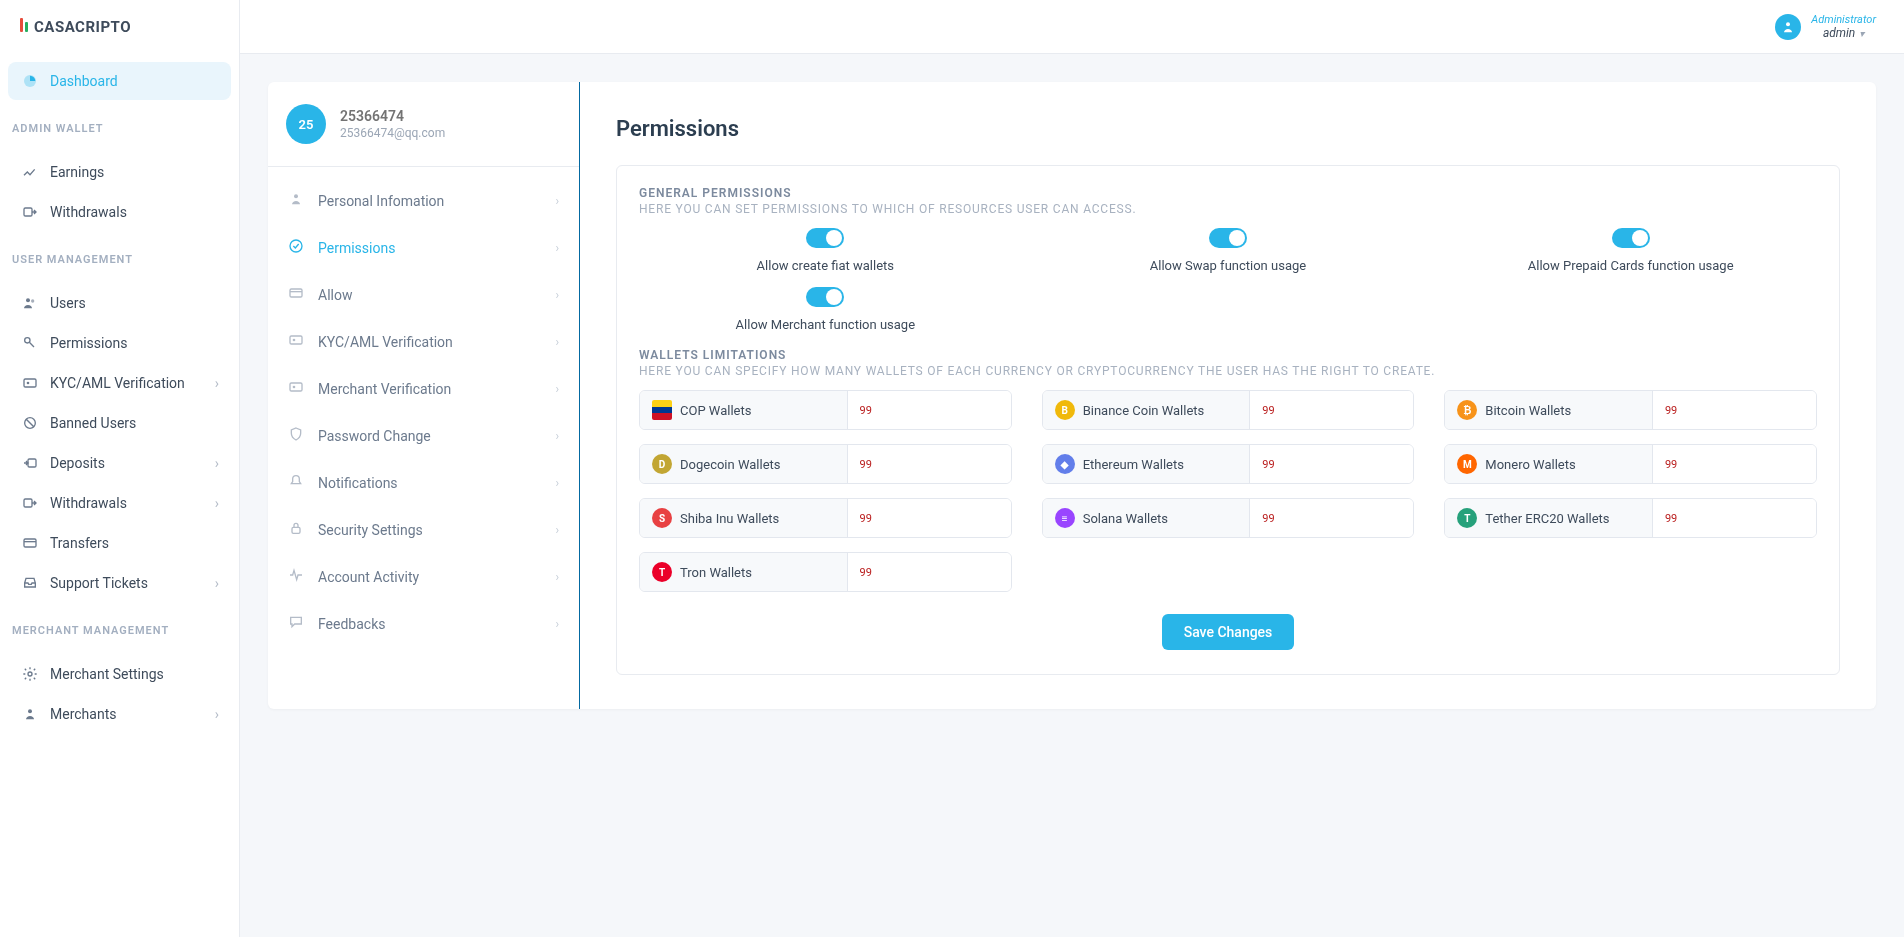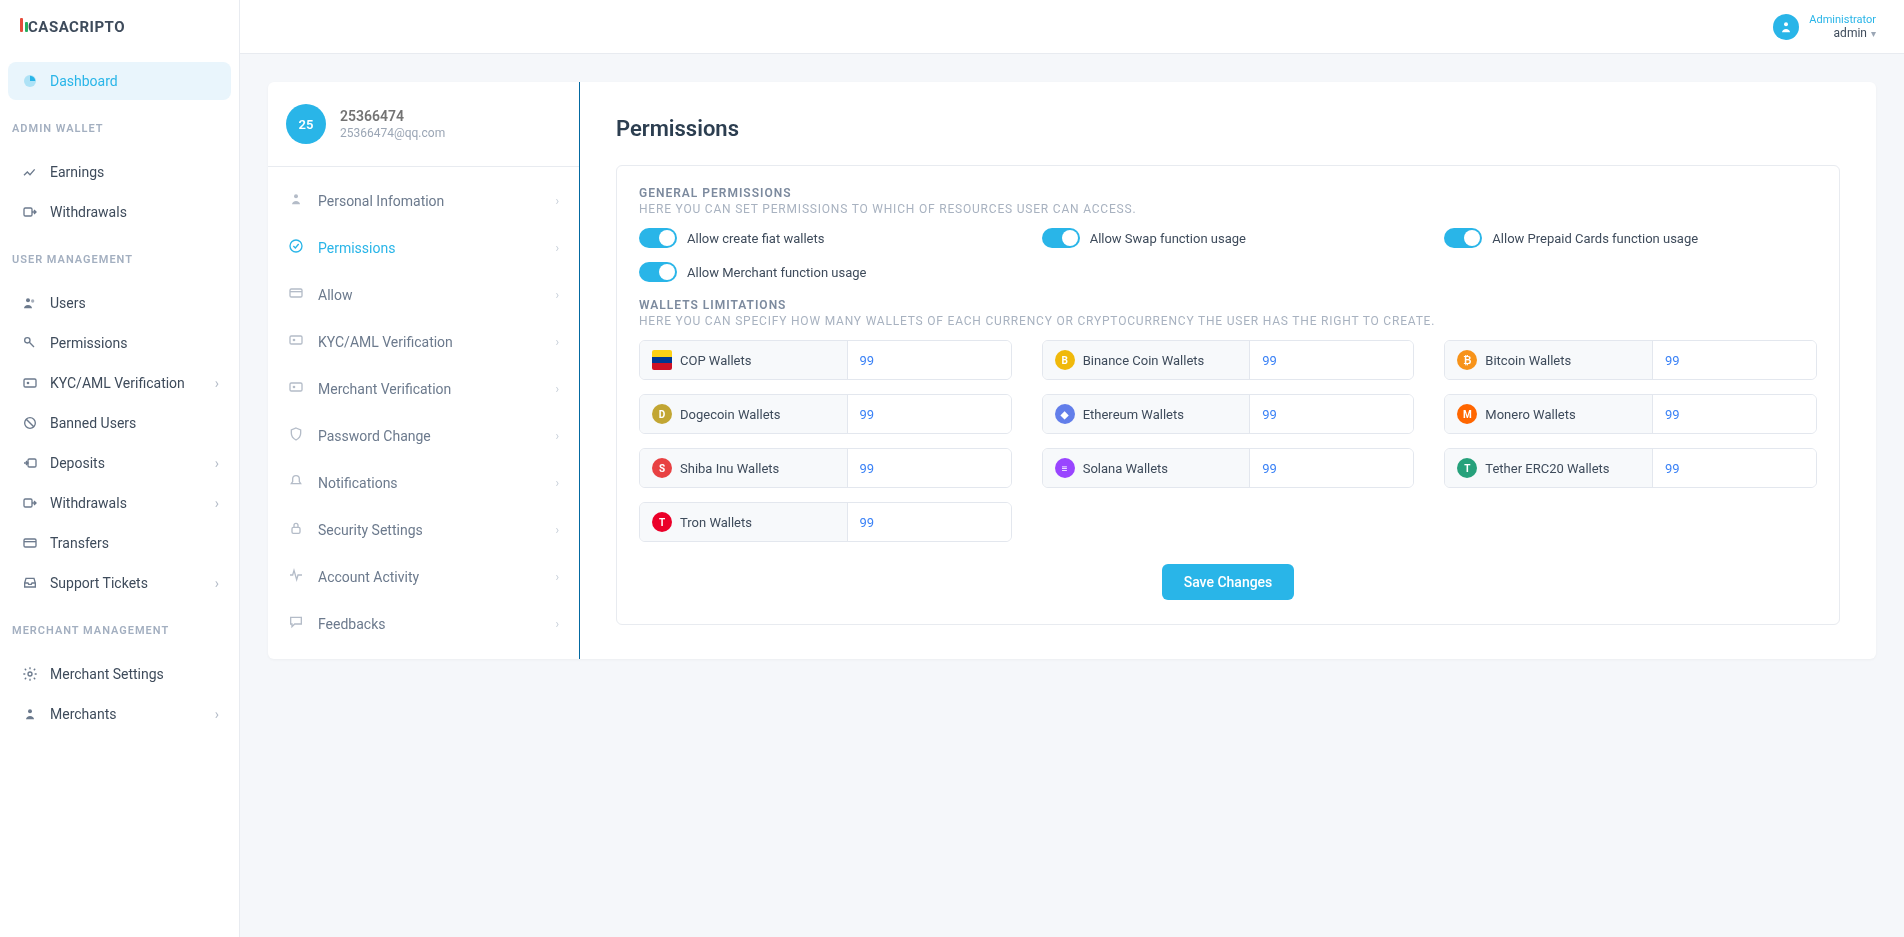--- a/index.html
+++ b/index.html
@@ -1,39 +1,39 @@
 <!DOCTYPE html>
 <html><head>
 <meta charset="utf-8">
 <style>
 * { margin: 0; padding: 0; box-sizing: border-box; font-family: -apple-system, BlinkMacSystemFont, "Segoe UI", Roboto, sans-serif; }
 body { background: #f5f7fa; color: #3e4b5b; font-size: 14px; }
 .app { display: flex; height: 937px; }
 
 
 .sidebar { width: 240px; background: #fff; border-right: 1px solid #e8ebf0; overflow-y: auto; }
-.logo { padding: 18px 20px; font-weight: 700; font-size: 15px; letter-spacing: 0.5px; display: flex; align-items: flex-start; gap: 0; }
+.logo { padding: 18px 20px; font-weight: 700; font-size: 15px; letter-spacing: 0.5px; display: flex; align-items: flex-start; gap: 6px; }
 .logo-bars { display: inline-flex; gap: 2px; }
 .logo-bar { width: 3px; border-radius: 1px; }
 .logo-bar.red { height: 14px; background: #e74c3c; }
 .logo-bar.green { height: 10px; background: #27ae60; margin-top: 4px; }
 
 .nav-section { padding: 6px 8px; }
 .nav-heading { padding: 14px 12px 10px; font-size: 11px; font-weight: 600; color: #a3afc0; letter-spacing: 1px; }
 .nav-item { display: flex; align-items: center; padding: 11px 12px; margin: 2px 0; border-radius: 8px; cursor: pointer; color: #3e4b5b; }
 .nav-item.active { background: #e9f5fc; color: #29b5e8; }
 .nav-item .ico { width: 20px; margin-right: 10px; display: inline-flex; justify-content: center; color: #6c7a8d; }
 .nav-item.active .ico { color: #29b5e8; }
 .nav-item .chev { margin-left: auto; color: #b4bcc8; }
 
 
 .main { flex: 1; display: flex; flex-direction: column; }
 .topbar { height: 54px; background: #fff; border-bottom: 1px solid #e8ebf0; display: flex; align-items: center; justify-content: flex-end; padding: 0 28px; gap: 10px; }
 .user-avatar { width: 26px; height: 26px; border-radius: 50%; background: #29b5e8; color: #fff; display: flex; align-items: center; justify-content: center; }
-.user-info { display: flex; flex-direction: column; align-items: flex-end; font-size: 12px; }
+.user-info { display: flex; flex-direction: column; align-items: center; font-size: 12px; font-style: italic; }
 .user-role { color: #29b5e8; font-size: 11px; }
 .user-name { color: #3e4b5b; display: flex; align-items: center; gap: 4px; }
 
 
 .content { flex: 1; padding: 28px; overflow-y: auto; }
 .card { background: #fff; border-radius: 6px; box-shadow: 0 1px 3px rgba(0,0,0,0.04); display: flex; }
 .left-panel { width: 312px; border-right: 1px solid #0369a1; }
 .user-header { padding: 22px 18px; display: flex; align-items: center; gap: 14px; border-bottom: 1px solid #e8ebf0; }
 .uh-avatar { width: 40px; height: 40px; border-radius: 50%; background: #29b5e8; color: #fff; display: flex; align-items: center; justify-content: center; font-weight: 600; font-size: 13px; }
 .uh-name { font-weight: 600; font-size: 14px; color: #737373; }
@@ -47,29 +47,29 @@
 .tab-item .tchev { margin-left: auto; color: #c7cfd9; font-size: 12px; }
 
 .right-panel { flex: 1; padding: 34px 36px; }
 .page-title { font-size: 22px; font-weight: 600; color: #2c3e50; margin-bottom: 24px; }
 
 .perm-box { border: 1px solid #e8ebf0; border-radius: 6px; padding: 20px 22px 24px; }
 .section-title { font-size: 12px; font-weight: 600; letter-spacing: 1px; color: #7c8a9e; }
 .section-sub { font-size: 12px; letter-spacing: 0.8px; color: #a8b2c0; margin-top: 2px; margin-bottom: 12px; }
 
 .toggle-row { display: grid; grid-template-columns: 1fr 1fr 1fr; gap: 14px 30px; margin-bottom: 16px; }
-.toggle-item { display: flex; align-items: center; gap: 10px; }
+.toggle-item { display: flex; align-items: center; gap: 10px; flex-direction: column; }
 .switch { width: 38px; height: 20px; background: #29b5e8; border-radius: 20px; position: relative; cursor: pointer; flex-shrink: 0; }
 .switch::after { content: ""; position: absolute; top: 2px; right: 2px; width: 16px; height: 16px; background: #fff; border-radius: 50%; }
 .toggle-label { font-size: 13px; color: #3e4b5b; }
 
 .wallet-grid { display: grid; grid-template-columns: 1fr 1fr 1fr; gap: 14px 30px; margin-top: 12px; }
 .wallet-row { display: flex; border: 1px solid #e3e7ee; border-radius: 6px; overflow: hidden; height: 40px; }
 .wallet-label { background: #f7f9fb; display: flex; align-items: center; padding: 0 12px; gap: 8px; flex: 0 0 56%; font-size: 13px; color: #3e4b5b; border-right: 1px solid #e3e7ee; }
-.wallet-input { flex: 1; border: none; padding: 0 12px; font-size: 13px; color: #3b82f6; outline: none; width: 100%; }
+.wallet-input { flex: 1; border: none; padding: 0 12px; font-size: 11px; color: #b91c1c; outline: none; width: 100%; }
 .coin-ico { width: 20px; height: 20px; border-radius: 50%; display: inline-flex; align-items: center; justify-content: center; font-size: 10px; font-weight: 700; color: #fff; flex-shrink: 0; }
 
 .save-row { text-align: center; margin-top: 22px; }
 .save-btn { background: #29b5e8; color: #fff; border: none; padding: 10px 22px; border-radius: 6px; font-size: 14px; font-weight: 500; cursor: pointer; }
 
 svg { width: 16px; height: 16px; }
 </style>
 </head>
 <body>
 

